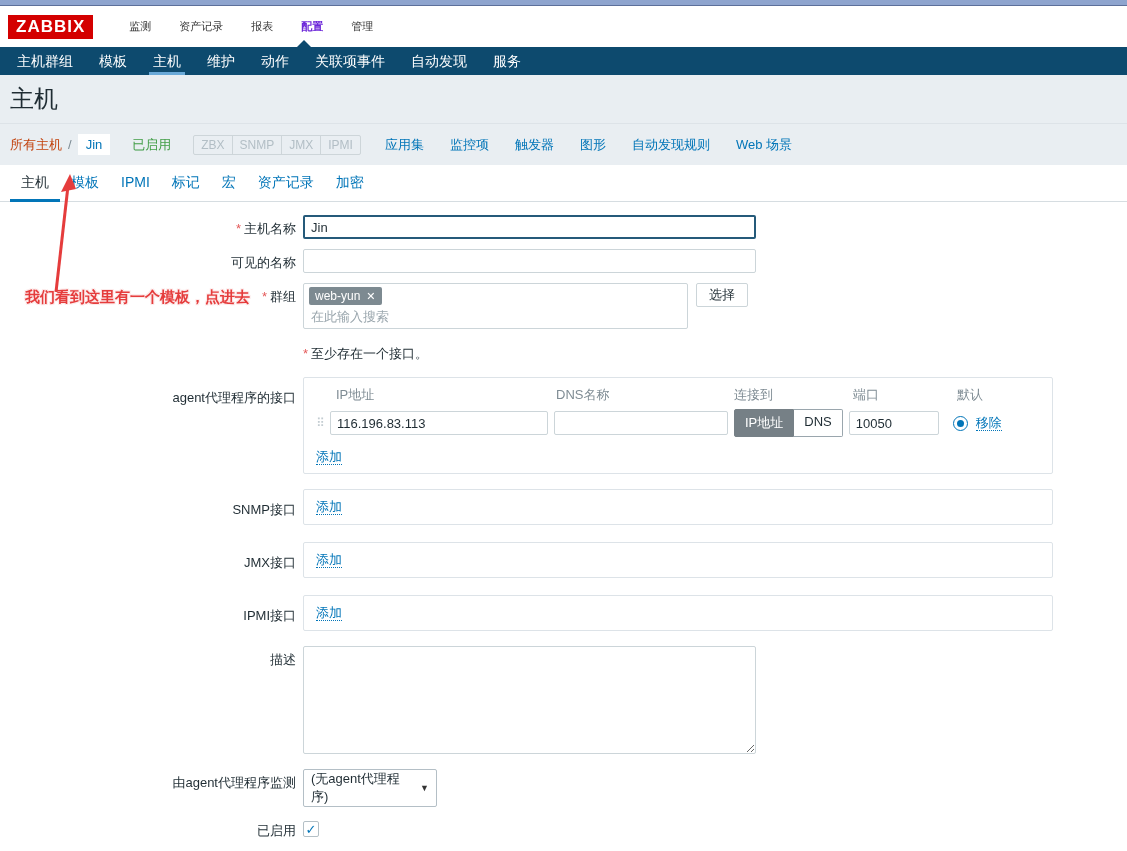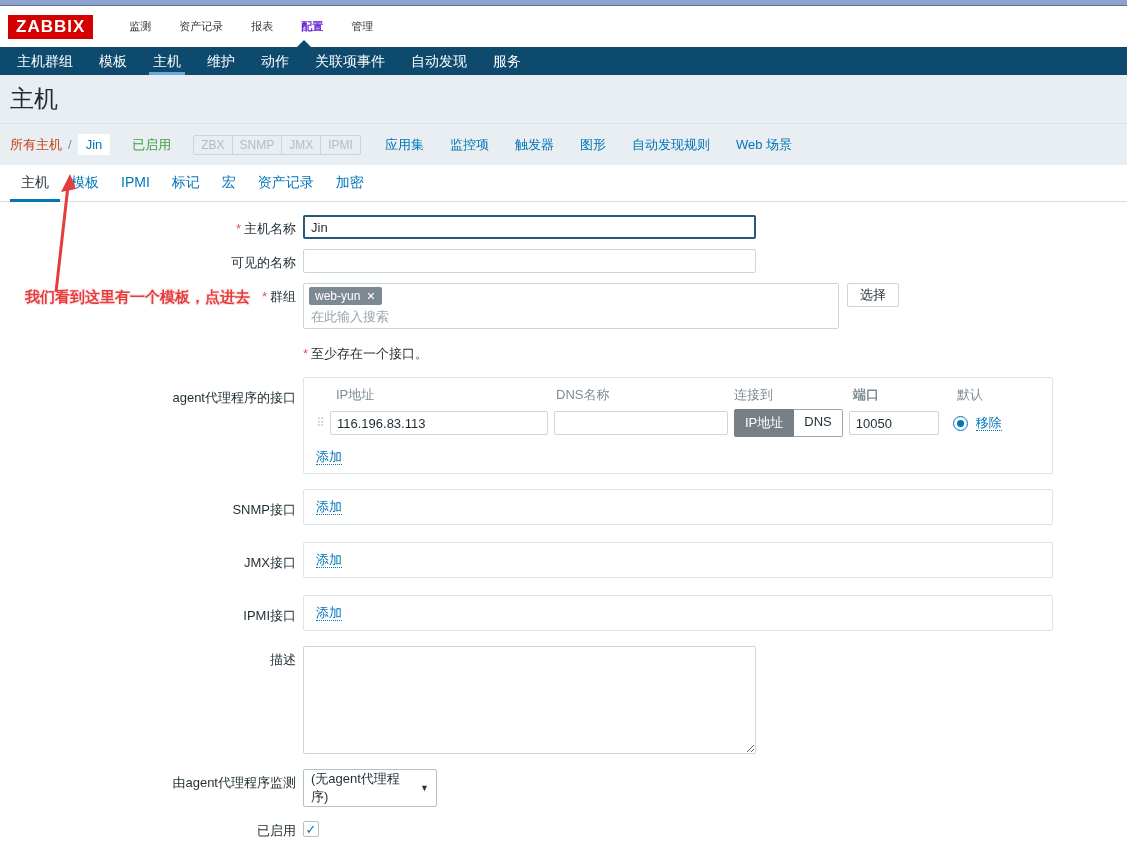--- a/index.html
+++ b/index.html
@@ -51,39 +51,39 @@
   .form { padding-top: 13px; }
   .form-row { display: flex; margin-bottom: 10px; }
   .form-label { width: 303px; text-align: right; padding-right: 7px; padding-top: 5px;
                 color: #1f2c33; flex: none; }
   .form-label.top { padding-top: 12px; }
   .star { color: #e45959; margin-right: 3px; }
   .txt { height: 24px; border: 1px solid #ccd5d9; border-radius: 2px; padding: 2px 6px;
          font-size: 13px; font-family: inherit; color: #1f2c33; background: #fff; }
   .host-input { width: 453px; border: 2px solid #255a7a; }
   .vis-input { width: 453px; }
-  .multiselect { width: 536px; height: 46px; border: 1px solid #ccd5d9; border-radius: 2px;
+  .multiselect { width: 385px; height: 46px; border: 1px solid #ccd5d9; border-radius: 2px;
                  background: #fff; padding: 3px 5px; }
   .chip { display: inline-flex; align-items: center; background: #7d8a91; color: #fff;
           font-size: 12px; padding: 2px 6px; border-radius: 2px; }
   .chip-x { margin-left: 6px; font-size: 11px; cursor: pointer; }
   .ms-placeholder { color: #9aa6ad; margin-top: 3px; padding-left: 2px; }
   .btn-grey { margin-left: 8px; height: 24px; padding: 0 12px; background: #fff;
               border: 1px solid #ccd5d9; border-radius: 2px; color: #1f2c33;
               font-size: 13px; font-family: inherit; cursor: pointer; align-self: flex-start; }
   .note-row { margin-top: 16px; margin-bottom: 0; }
   .note-text { padding-top: 0; }
   .iface-row { margin-top: 14px; margin-bottom: 15px; }
   .iface-box { width: 750px; border: 1px solid #dde3e8; border-radius: 2px; padding: 8px 12px; background: #fff; }
   .if-head { display: flex; color: #7f8c94; margin-bottom: 5px; }
   .if-head .sp { width: 14px; flex: none; }
   .h-ip { width: 224px; padding-left: 6px; }
   .h-dns { width: 180px; padding-left: 2px; }
   .h-conn { width: 119px; }
-  .h-port { width: 104px; font-weight: bold; }
+  .h-port { width: 104px; }
   .h-def { flex: 1; }
   .if-row { display: flex; align-items: center; }
   .drag-handle { width: 14px; color: #c3ccd1; font-size: 12px; cursor: grab; flex: none; }
   .ip-input { width: 218px; margin-right: 6px; }
   .dns-input { width: 174px; margin-right: 6px; }
   .toggle { display: flex; margin-right: 6px; }
   .tg { padding: 4px 10px; border: 1px solid #9aa6ad; font-size: 13px; background: #fff;
         color: #1f2c33; cursor: pointer; }
   .tg.sel { background: #768086; border-color: #768086; color: #fff; }
   .tg.right { border-left: none; border-radius: 0 2px 2px 0; }

